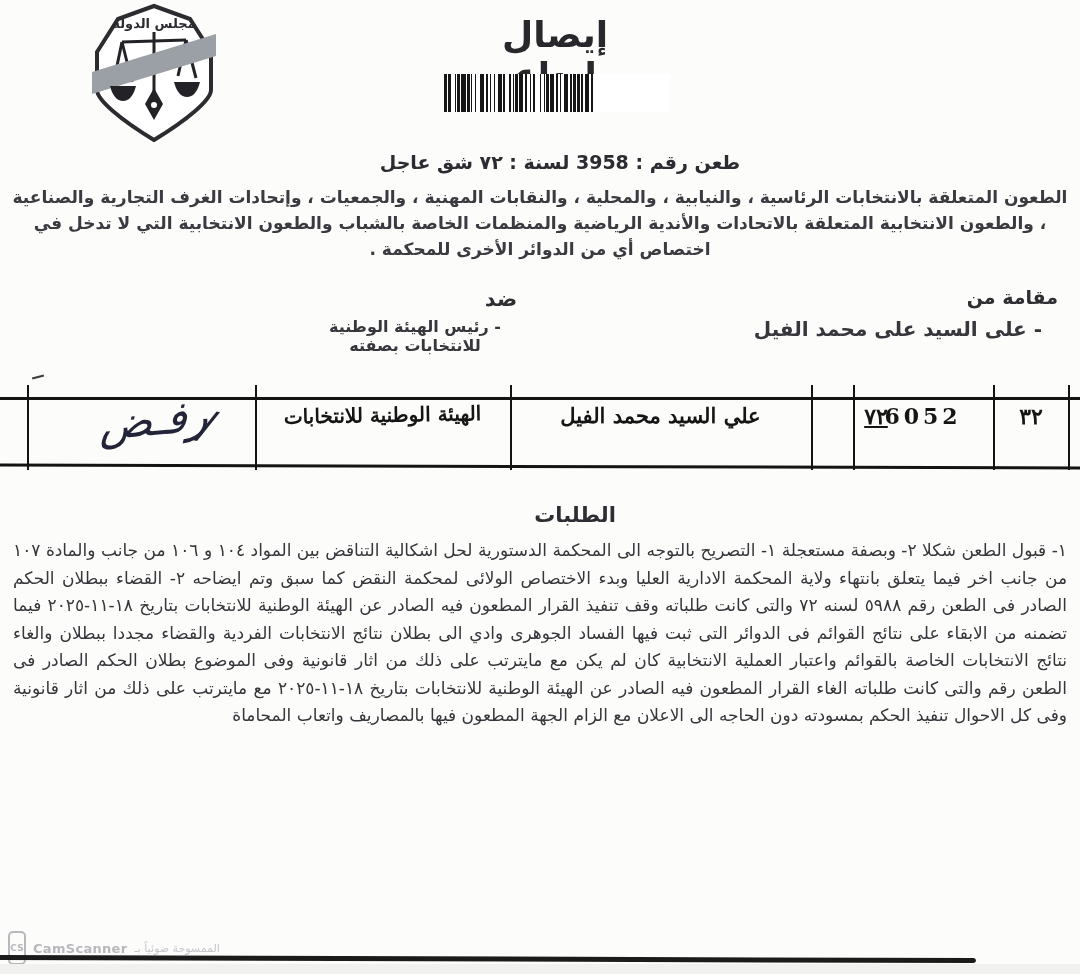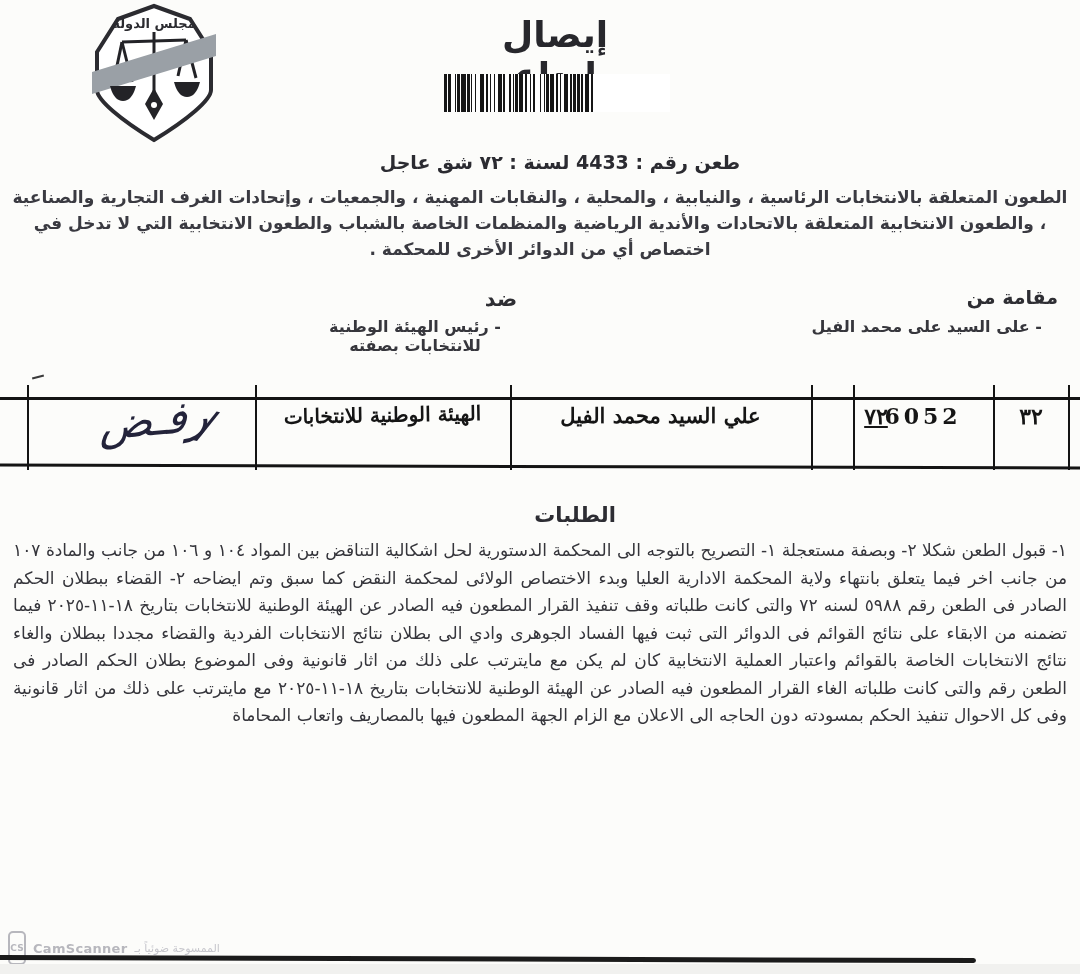--- a/index.html
+++ b/index.html
@@ -22,21 +22,21 @@
     font-family:"DejaVu Serif","Liberation Serif",serif;
     font-size:17px;color:#1d1d1d;letter-spacing:.5px;}
   .emblem{top:2px;left:84px;width:140px;height:142px;}
   
   .case-line{top:151px;left:340px;width:440px;text-align:center;direction:rtl;
     font-size:19px;font-weight:700;color:#2b2b31;}
   .jurisdiction{top:184px;left:0;width:1080px;padding:0 10px;direction:rtl;
     text-align:center;font-size:17px;font-weight:600;line-height:26px;color:#3a3a41;}
   
   .filed-by-label{top:286px;right:22px;direction:rtl;font-size:19px;font-weight:700;}
-  .filed-by-name{top:317px;right:38px;direction:rtl;font-size:16px;font-weight:600;color:#36363c;}
+  .filed-by-name{top:317px;right:38px;direction:rtl;font-size:20px;font-weight:600;color:#36363c;}
   .against-label{top:287px;left:471px;width:60px;text-align:center;direction:rtl;
     font-size:21px;font-weight:700;}
   .against-name{top:317px;left:290px;width:250px;text-align:center;direction:rtl;
     font-size:16px;font-weight:600;color:#36363c;}
   
   .hline{background:#141414;height:3px;}
   .vline{background:#141414;width:2px;top:385px;height:85px;}
   .cell{top:403px;text-align:center;direction:rtl;
     font-family:"DejaVu Serif","Liberation Serif",serif;
     font-weight:700;font-size:21px;color:#151515;}
@@ -155,21 +155,21 @@
       <polygon points="8,70 132,32 132,54 8,92" fill="#9aa0a6"></polygon>
       <g fill="#232327">
         <path d="M26 84 L52 84 Q48 99 39 99 Q30 99 26 84 Z"></path>
         <path d="M90 80 L116 80 Q112 95 103 95 Q94 95 90 80 Z"></path>
         <path d="M70 86 L79 102 L70 118 L61 102 Z"></path>
         <circle cx="70" cy="103" r="3" fill="#ffffff"></circle>
       </g>
     </svg>
   </div>
 
-  <div class="abs case-line">طعن رقم : 4433 لسنة : ٧٢ شق عاجل</div>
+  <div class="abs case-line">طعن رقم : 3958 لسنة : ٧٢ شق عاجل</div>
 
   <div class="abs jurisdiction">الطعون المتعلقة بالانتخابات الرئاسية ، والنيابية ، والمحلية ، والنقابات المهنية ، والجمعيات ، وإتحادات الغرف التجارية والصناعية ، والطعون الانتخابية المتعلقة بالاتحادات والأندية الرياضية والمنظمات الخاصة بالشباب والطعون الانتخابية التي لا تدخل في اختصاص أي من الدوائر الأخرى للمحكمة .</div>
 
   <div class="abs filed-by-label">مقامة من</div>
   <div class="abs filed-by-name">- على السيد على محمد الفيل</div>
   <div class="abs against-label">ضد</div>
   <div class="abs against-name">- رئيس الهيئة الوطنية للانتخابات بصفته</div>
 
   <div class="abs hline" style="top:397px;left:0;width:1080px;"></div>
   <div class="abs hline" style="top:465px;left:0;width:1080px;transform:rotate(0.15deg);"></div>

